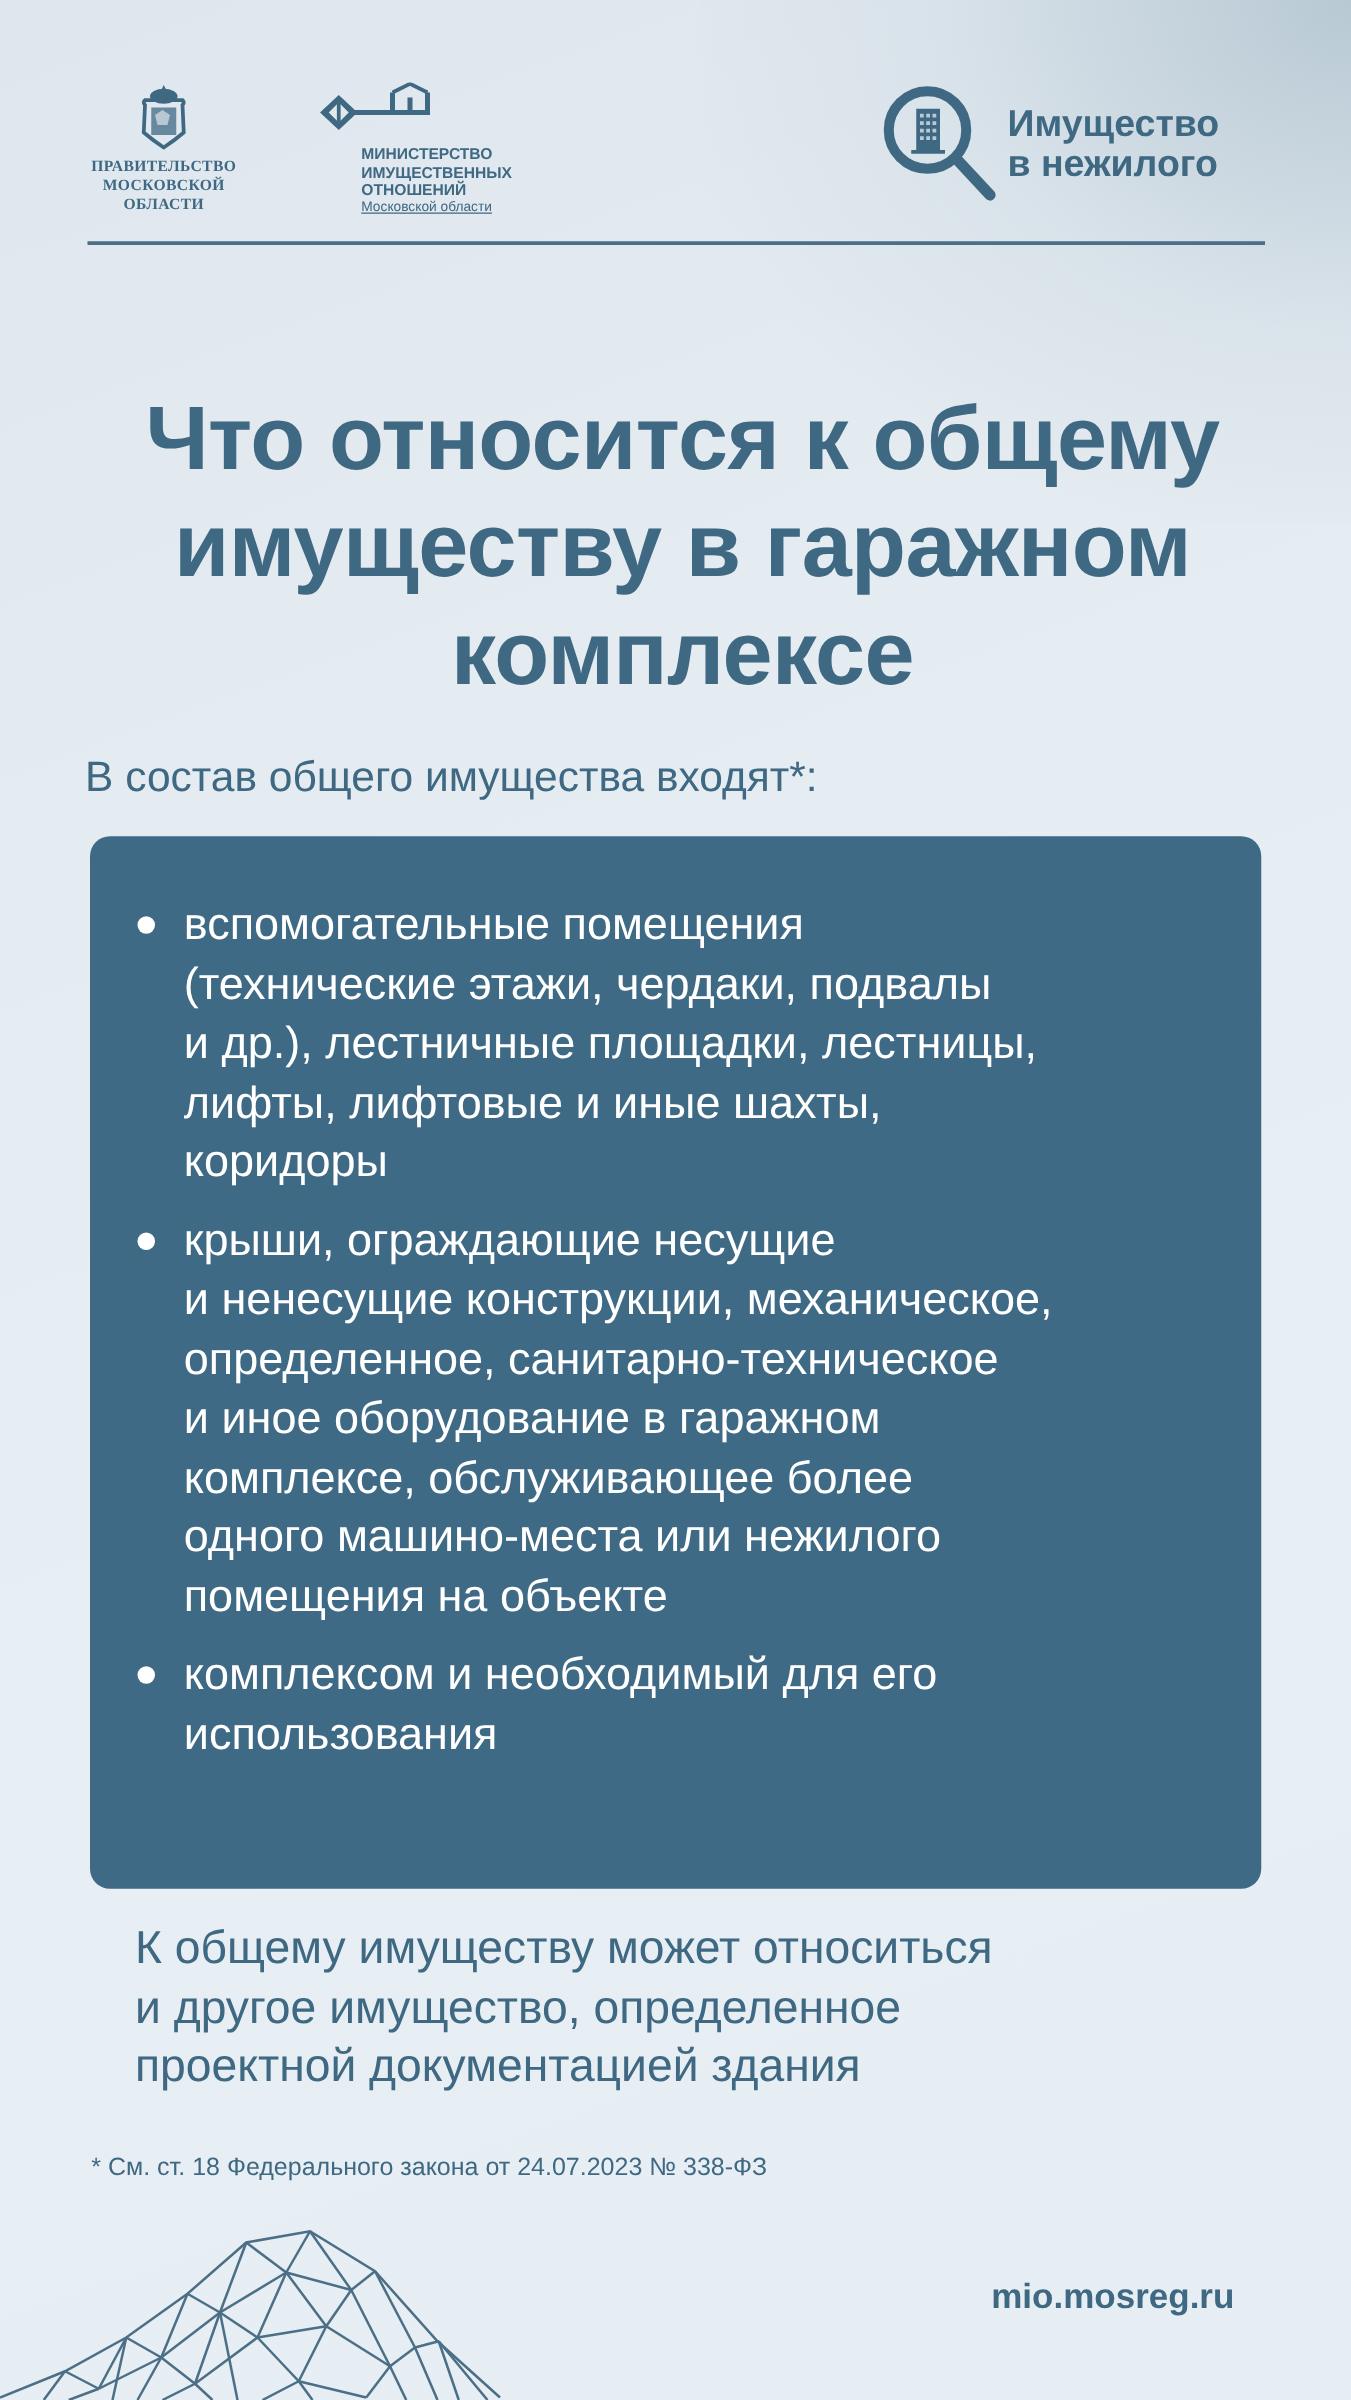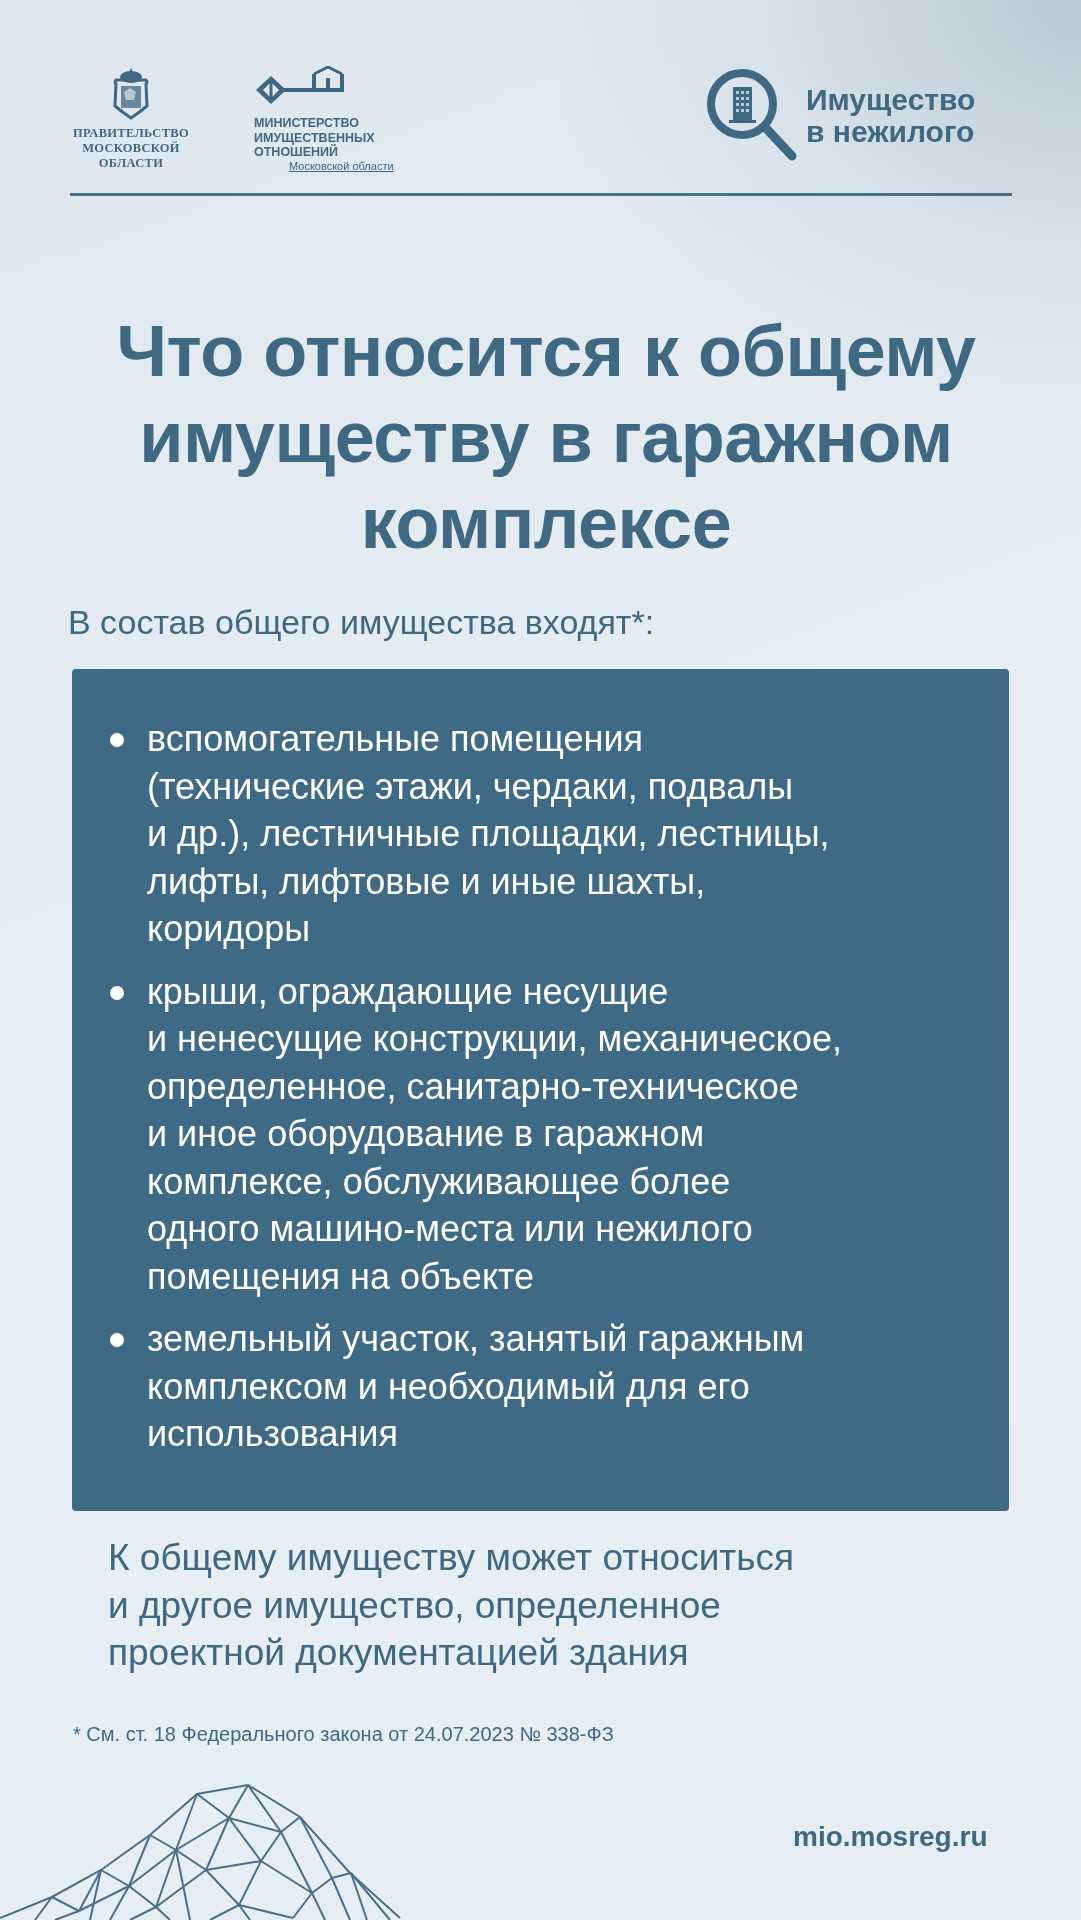--- a/index.html
+++ b/index.html
@@ -24,21 +24,21 @@
     .gov-logo svg { display: block; margin: 0 auto 6px auto; }
     .gov-logo .gov-text {
       font-family: "Liberation Serif", serif; font-weight: bold;
       font-size: 12.5px; line-height: 15px; color: #3f6883; letter-spacing: 0.3px;
     }
     .min-logo {
       position: absolute; left: 184px; top: 6px; width: 200px;
     }
     .min-logo svg { display: block; }
     .min-logo .min-text {
-      margin-top: 4px;
+      margin-left: 35px; margin-top: 4px;
       font-weight: bold; font-size: 12.5px; line-height: 14.5px; color: #3f6883;
     }
     .min-logo .min-sub {
       margin-left: 35px; font-size: 11px; line-height: 13px; color: #3f6883; text-decoration: underline;
     }
     .brand {
       position: absolute; right: 0; top: 4px; height: 100px; width: 310px;
     }
     .brand svg { position: absolute; left: 0; top: 0; }
     .brand .brand-text {
@@ -53,21 +53,21 @@
       font-weight: bold; font-size: 72px; line-height: 86px; color: #3f6883;
       letter-spacing: -0.5px;
       text-align: center;
     }
     .subtitle {
       position: absolute; left: 68px; top: 598px;
       font-size: 34px; line-height: 48px; color: #3f6883;
     }
     .box {
       position: absolute; left: 72px; top: 669px; width: 937px; height: 842px;
-      background: #3f6a85; border-radius: 4px;
+      background: #3f6a85; border-radius: 16px;
     }
     .box ul { list-style: none; position: absolute; left: 0; top: 46px; width: 100%; }
     .box li {
       position: relative; padding-left: 75px; padding-right: 20px;
       font-size: 36px; line-height: 47.5px; color: #ffffff;
       margin-bottom: 15px;
     }
     .box li .bullet {
       position: absolute; left: 38px; top: 18px; width: 14px; height: 14px;
       border-radius: 50%; background: #ffffff;
@@ -178,21 +178,20 @@
       <div>крыши, ограждающие несущие</div>
       <div>и ненесущие конструкции, механическое,</div>
       <div>определенное, санитарно-техническое</div>
       <div>и иное оборудование в гаражном</div>
       <div>комплексе, обслуживающее более</div>
       <div>одного машино-места или нежилого</div>
       <div>помещения на объекте</div>
     </li>
     <li>
       <span class="bullet"></span>
-      <div>земельный участок, занятый гаражным</div>
       <div>комплексом и необходимый для его</div>
       <div>использования</div>
     </li>
   </ul>
 </div>
 
 <div class="note">
   <div>К общему имуществу может относиться</div>
   <div>и другое имущество, определенное</div>
   <div>проектной документацией здания</div>

